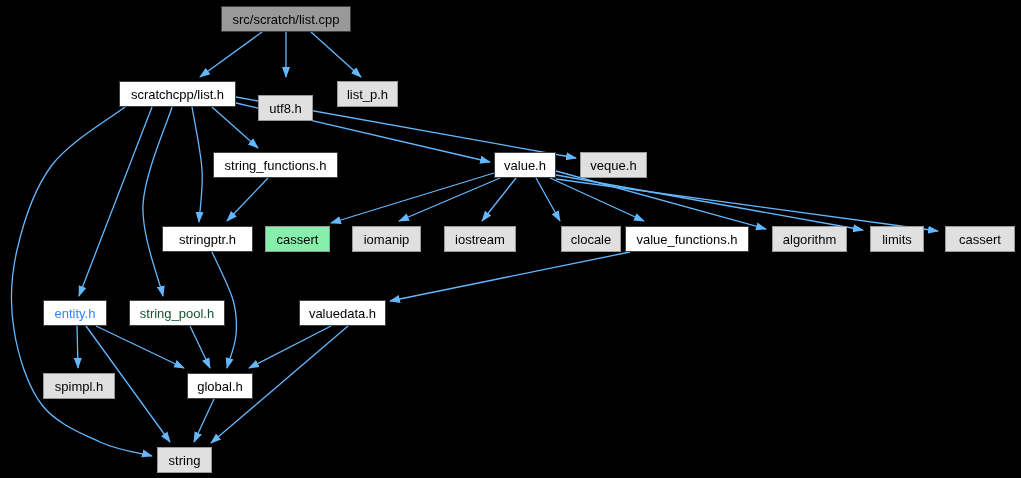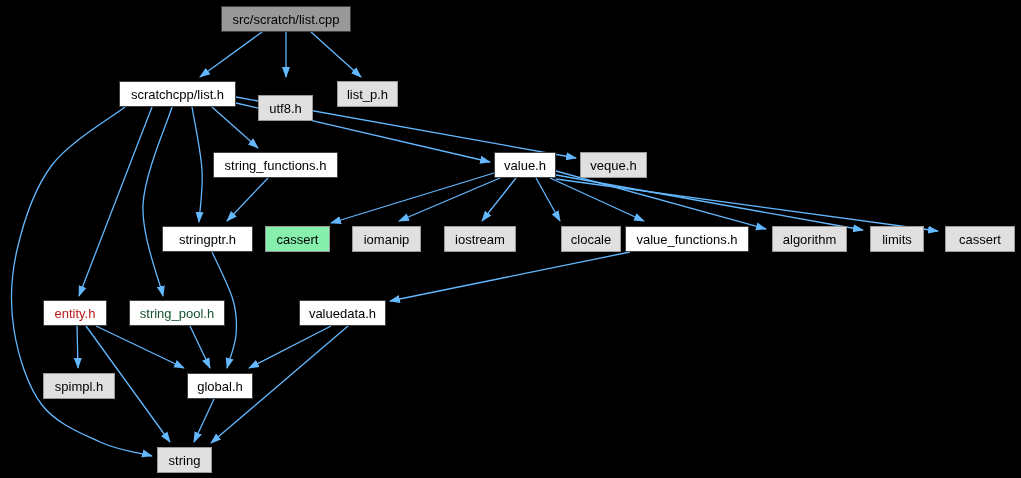--- a/index.html
+++ b/index.html
@@ -82,20 +82,20 @@
       <div class="node" style="left: 580px; top: 152px; width: 67px; height: 26px; background: rgb(224, 224, 224); border: 1px solid rgb(153, 153, 153); color: rgb(0, 0, 0);">veque.h</div>
       <div class="node" style="left: 162px; top: 226px; width: 91px; height: 26px; background: rgb(255, 255, 255); border: 1px solid rgb(64, 64, 64); color: rgb(0, 0, 0);">stringptr.h</div>
       <div class="node" style="left: 265px; top: 226px; width: 65px; height: 26px; background: #86efac; border: 1px solid rgb(153, 153, 153); color: rgb(0, 0, 0);">cassert</div>
       <div class="node" style="left: 352px; top: 226px; width: 69px; height: 26px; background: rgb(224, 224, 224); border: 1px solid rgb(153, 153, 153); color: rgb(0, 0, 0);">iomanip</div>
       <div class="node" style="left: 444px; top: 226px; width: 72px; height: 26px; background: rgb(224, 224, 224); border: 1px solid rgb(153, 153, 153); color: rgb(0, 0, 0);">iostream</div>
       <div class="node" style="left: 541px; top: 226px; width: 60px; height: 26px; background: rgb(224, 224, 224); border: 1px solid rgb(153, 153, 153); color: rgb(0, 0, 0); margin-left: 20px;">clocale</div>
       <div class="node" style="left: 625px; top: 226px; width: 124px; height: 26px; background: rgb(255, 255, 255); border: 1px solid rgb(64, 64, 64); color: rgb(0, 0, 0);">value_functions.h</div>
       <div class="node" style="left: 772px; top: 226px; width: 75px; height: 26px; background: rgb(224, 224, 224); border: 1px solid rgb(153, 153, 153); color: rgb(0, 0, 0);">algorithm</div>
       <div class="node" style="left: 870px; top: 226px; width: 54px; height: 26px; background: rgb(224, 224, 224); border: 1px solid rgb(153, 153, 153); color: rgb(0, 0, 0);">limits</div>
       <div class="node" style="left: 945px; top: 226px; width: 70px; height: 26px; background: rgb(224, 224, 224); border: 1px solid rgb(153, 153, 153); color: rgb(0, 0, 0);">cassert</div>
-      <div class="node" style="left: 43px; top: 300px; width: 64px; height: 26px; background: rgb(255, 255, 255); border: 1px solid rgb(64, 64, 64); color: #b91c1c;">entity.h</div>
+      <div class="node" style="left: 43px; top: 300px; width: 64px; height: 26px; background: rgb(255, 255, 255); border: 1px solid rgb(64, 64, 64); color: #3b82f6;">entity.h</div>
       <div class="node" style="left: 129px; top: 300px; width: 96px; height: 26px; background: rgb(255, 255, 255); border: 1px solid rgb(64, 64, 64); color: #14532d;">string_pool.h</div>
       <div class="node" style="left: 299px; top: 300px; width: 87px; height: 26px; background: rgb(255, 255, 255); border: 1px solid rgb(64, 64, 64); color: rgb(0, 0, 0);">valuedata.h</div>
       <div class="node" style="left: 43px; top: 373px; width: 72px; height: 26px; background: rgb(224, 224, 224); border: 1px solid rgb(153, 153, 153); color: rgb(0, 0, 0);">spimpl.h</div>
       <div class="node" style="left: 187px; top: 373px; width: 66px; height: 26px; background: rgb(255, 255, 255); border: 1px solid rgb(64, 64, 64); color: rgb(0, 0, 0);">global.h</div>
       <div class="node" style="left: 157px; top: 447px; width: 55px; height: 26px; background: rgb(224, 224, 224); border: 1px solid rgb(153, 153, 153); color: rgb(0, 0, 0);">string</div>
     </div>
 </div>
 
 </body></html>

